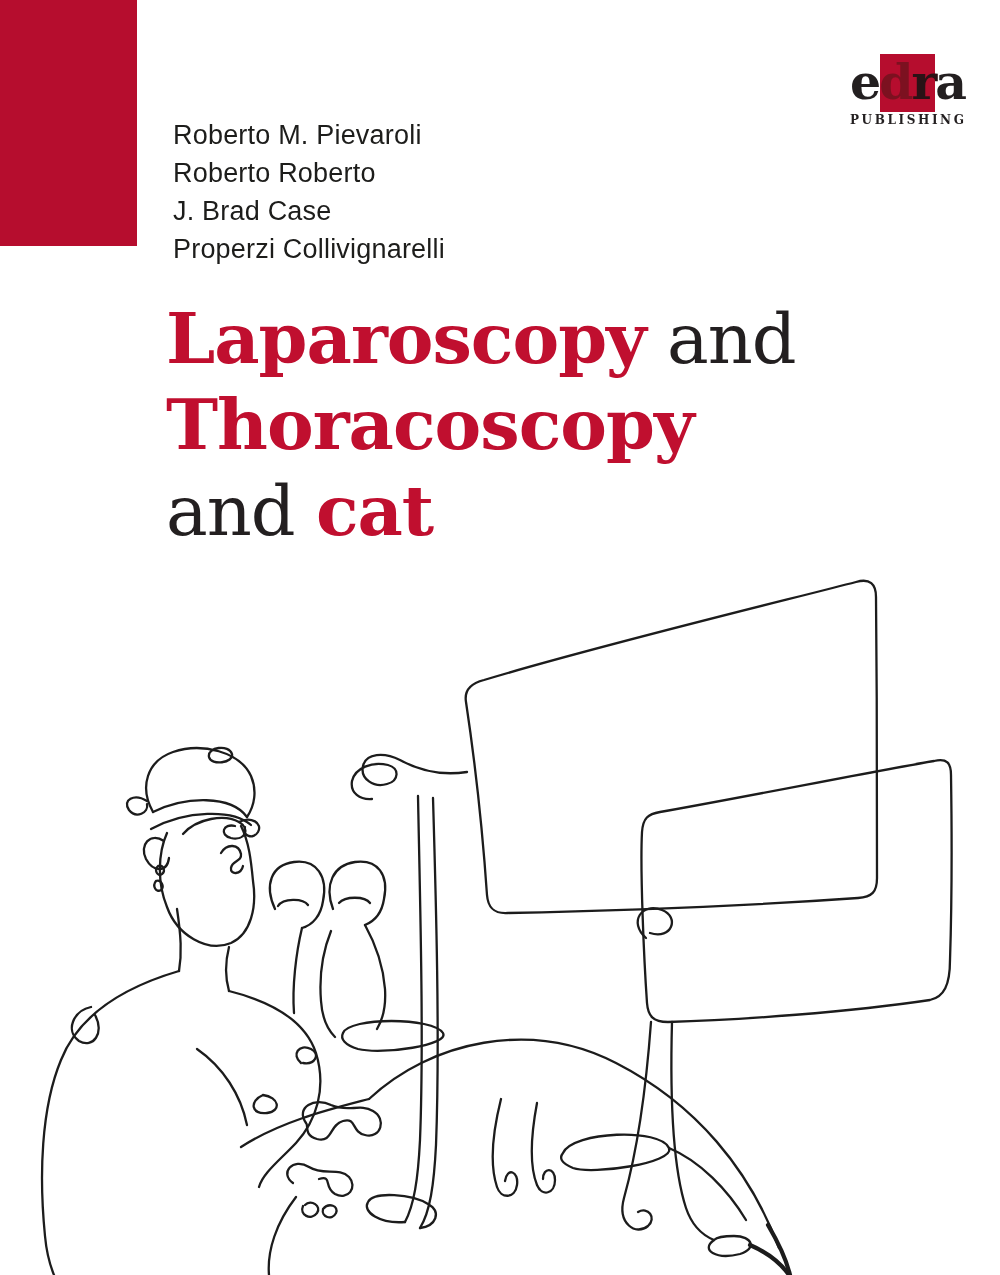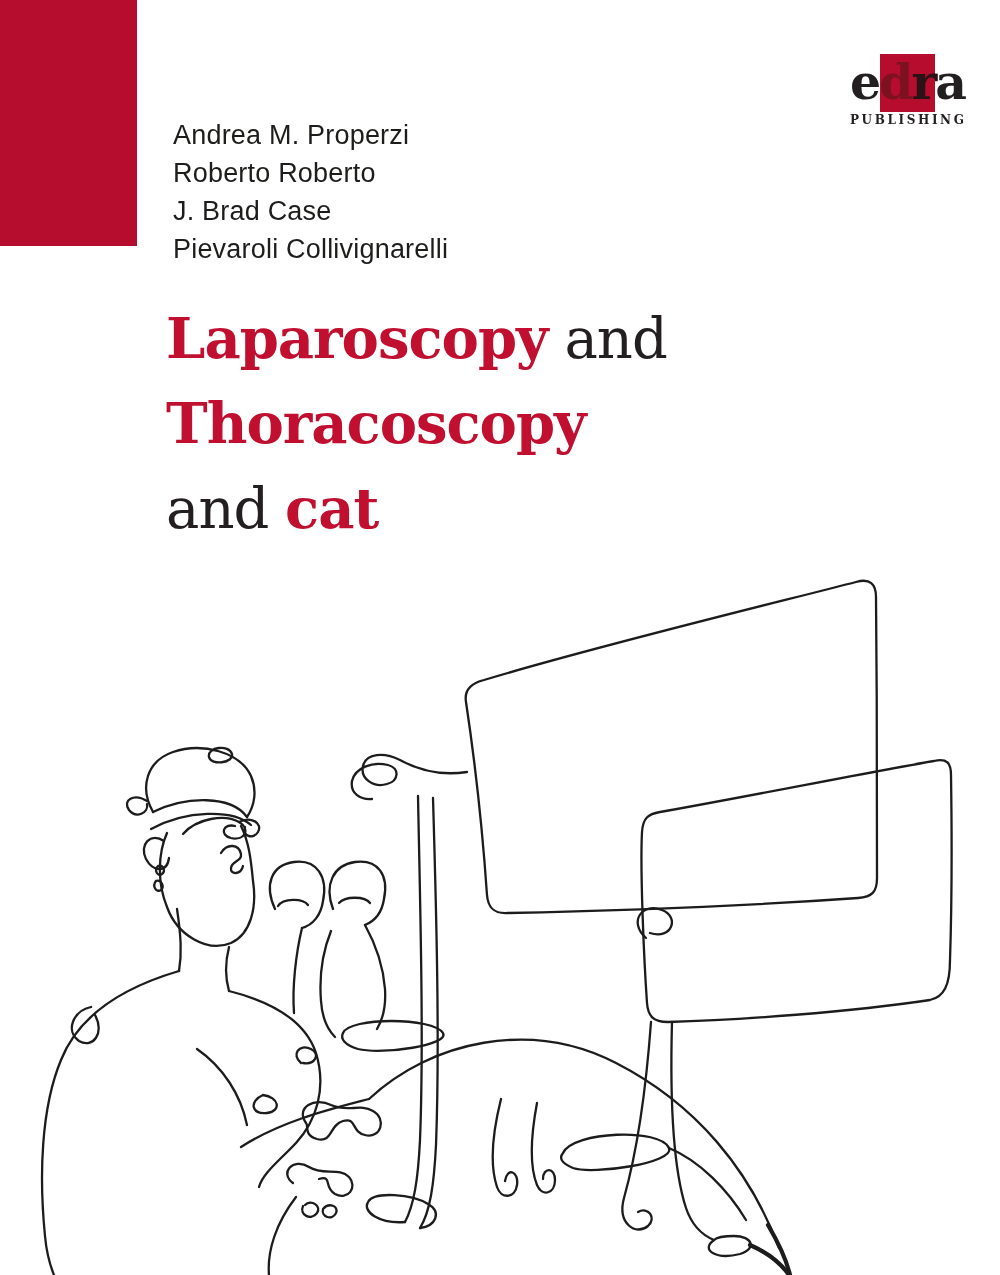--- a/index.html
+++ b/index.html
@@ -20,21 +20,21 @@
   .authors{
     position:absolute;left:173px;top:116px;
     font-size:27px;line-height:38px;
     color:var(--author-ink,#1d1d1b);
     letter-spacing:.2px;
   }
   
   .title{
     position:absolute;left:166px;top:296px;
     font-family:"DejaVu Serif","Liberation Serif",serif;
-    font-size:56px;line-height:85px;letter-spacing:-1px;
+    font-size:70px;line-height:85px;letter-spacing:-1px;
     white-space:nowrap;
   }
   .t-red{color:var(--title-red,#c00f2f);font-weight:bold;}
   .t-plain{color:var(--ink,#231f20);font-weight:normal;}
   
   .logo{position:absolute;left:830px;top:52px;width:112px;text-align:center;margin-left:20px;}
   .logo-box{
     position:absolute;left:30px;top:2px;width:55px;height:58px;
     background:var(--brand-red,#b60d2e);
   }
@@ -59,24 +59,24 @@
   .art path.thick{stroke-width:4.2;}
 </style>
 </head>
 <body>
 
 <div class="cover">
 
   <div class="red-block"></div>
 
   <div class="authors">
-    <div>Andrea M. Properzi</div>
+    <div>Roberto M. Pievaroli</div>
     <div>Roberto Roberto</div>
     <div>J. Brad Case</div>
-    <div>Pievaroli Collivignarelli</div>
+    <div>Properzi Collivignarelli</div>
   </div>
 
   <div class="logo">
     <div class="logo-box"></div>
     <div class="logo-text"><span>e</span><span class="logo-d">d</span><span class="logo-r">r</span><span>a</span></div>
     <div class="logo-tagline">PUBLISHING</div>
   </div>
 
   <div class="title">
     <div class="title-line"><span class="t-red">Laparoscopy</span><span class="t-plain"> and</span></div>

